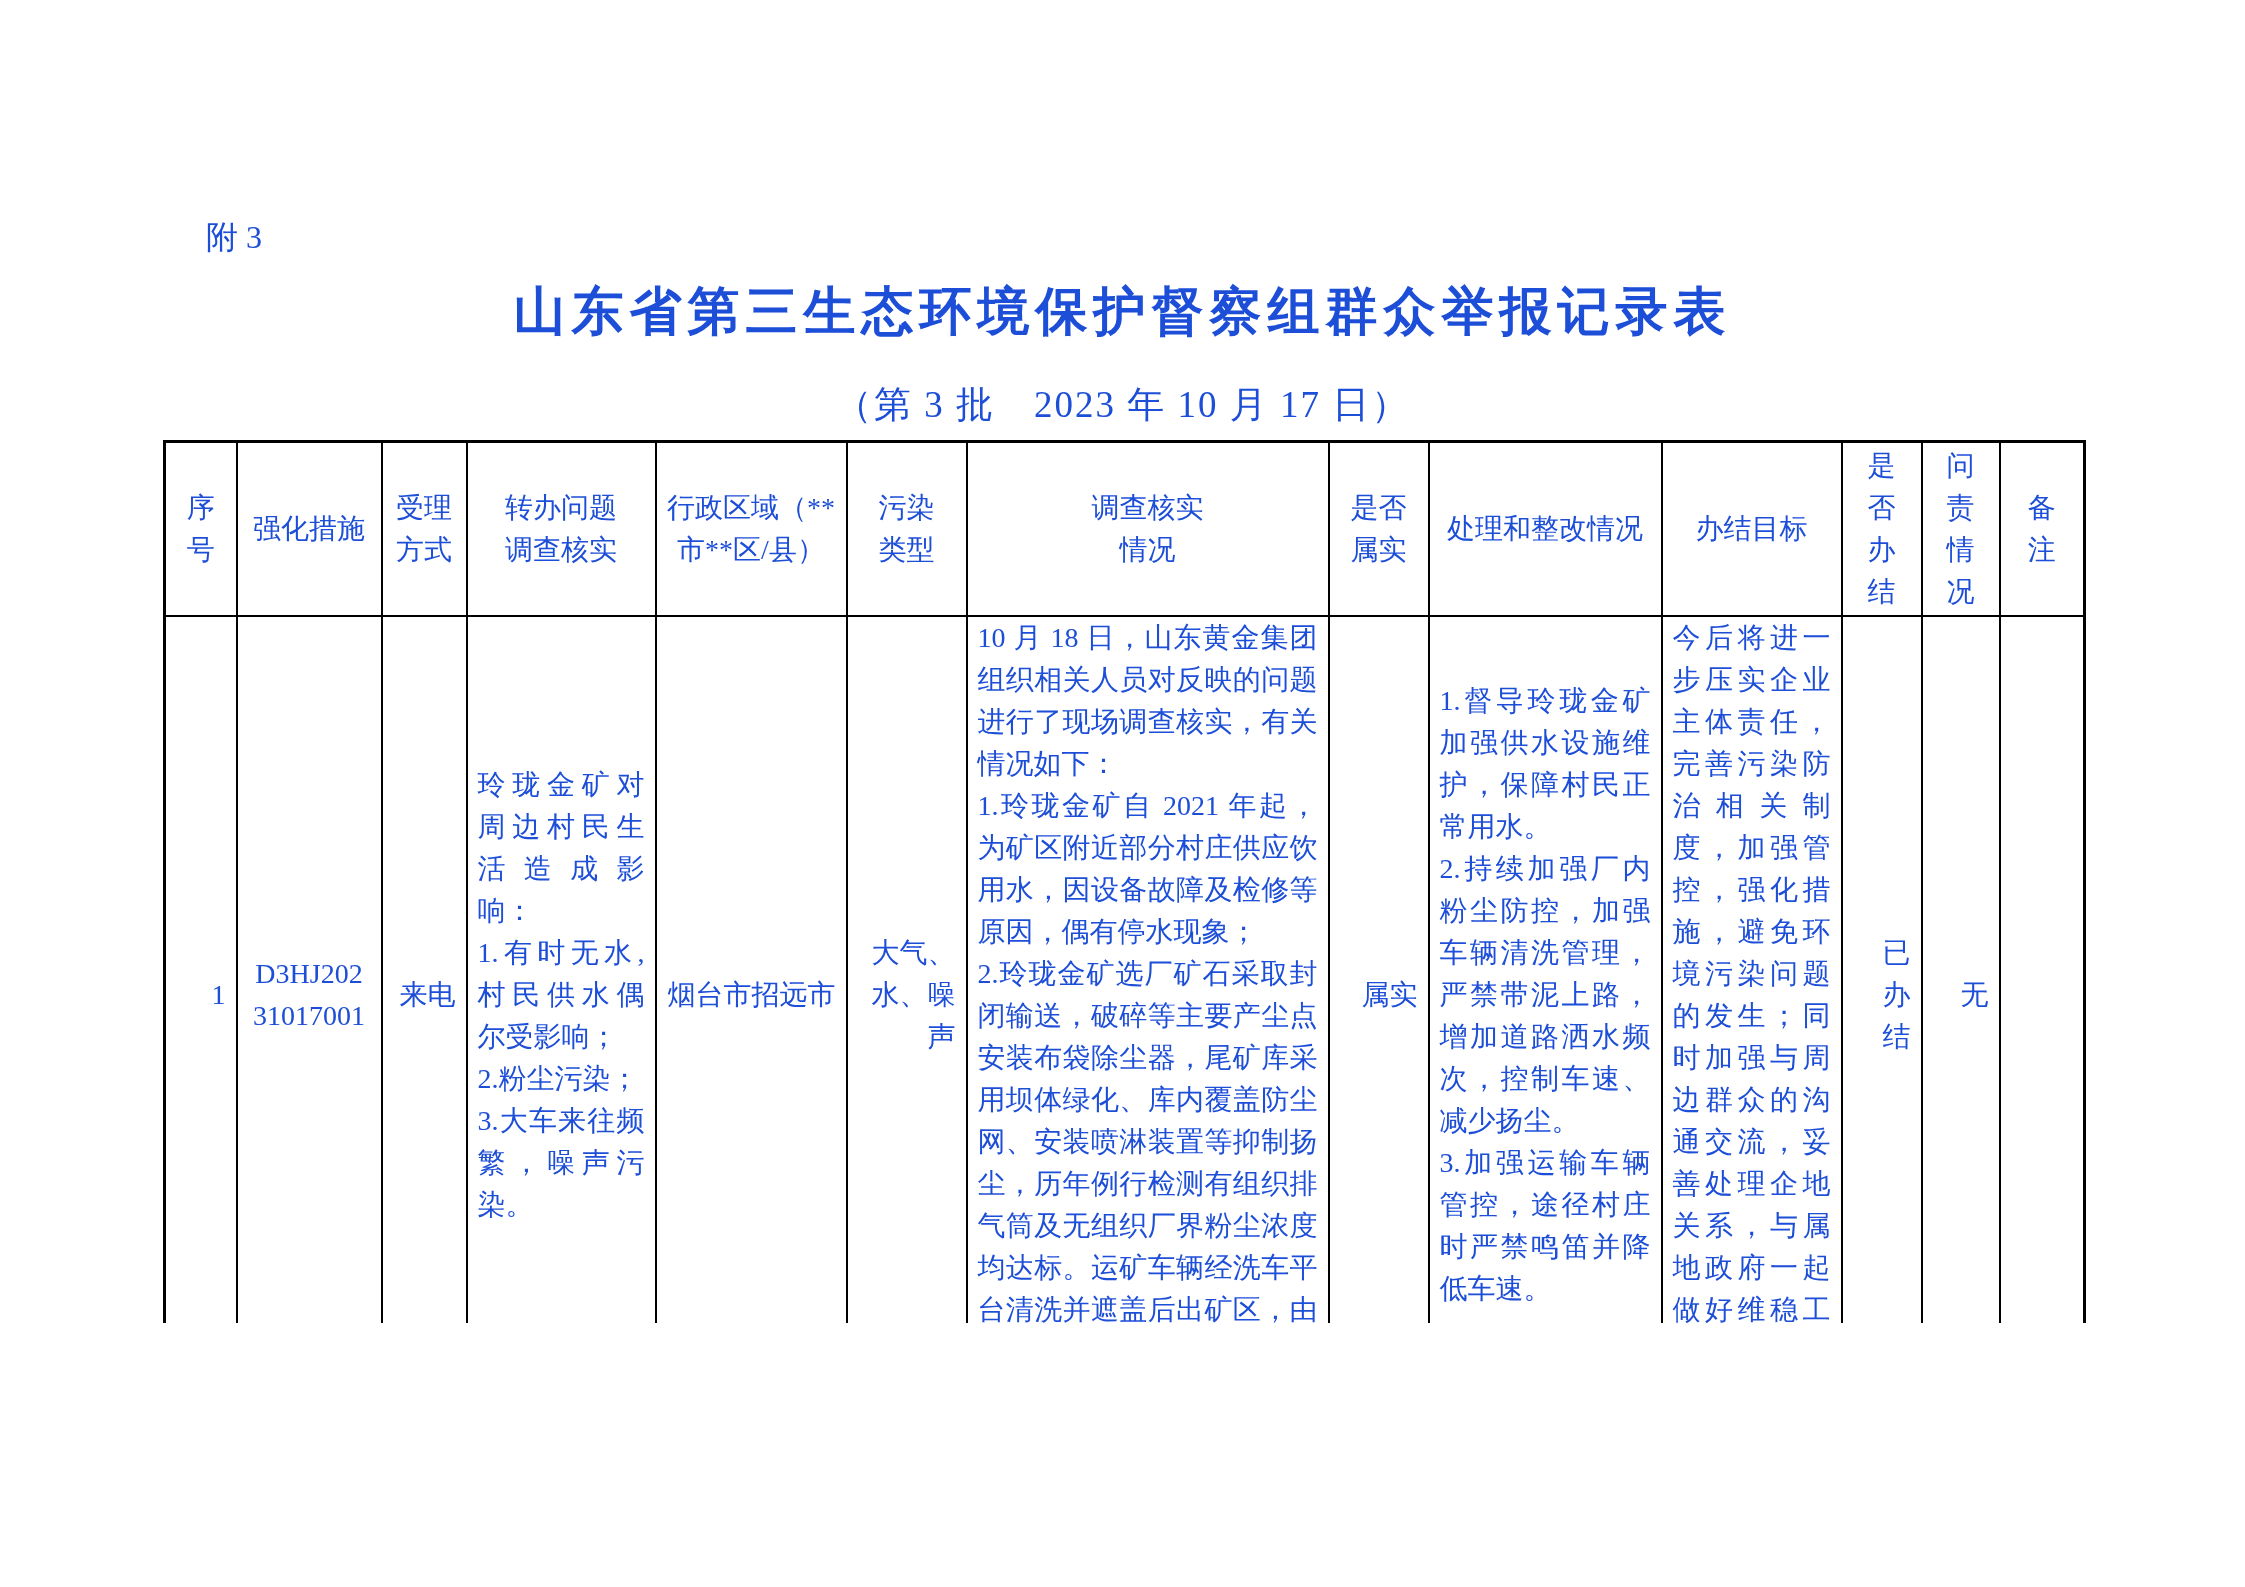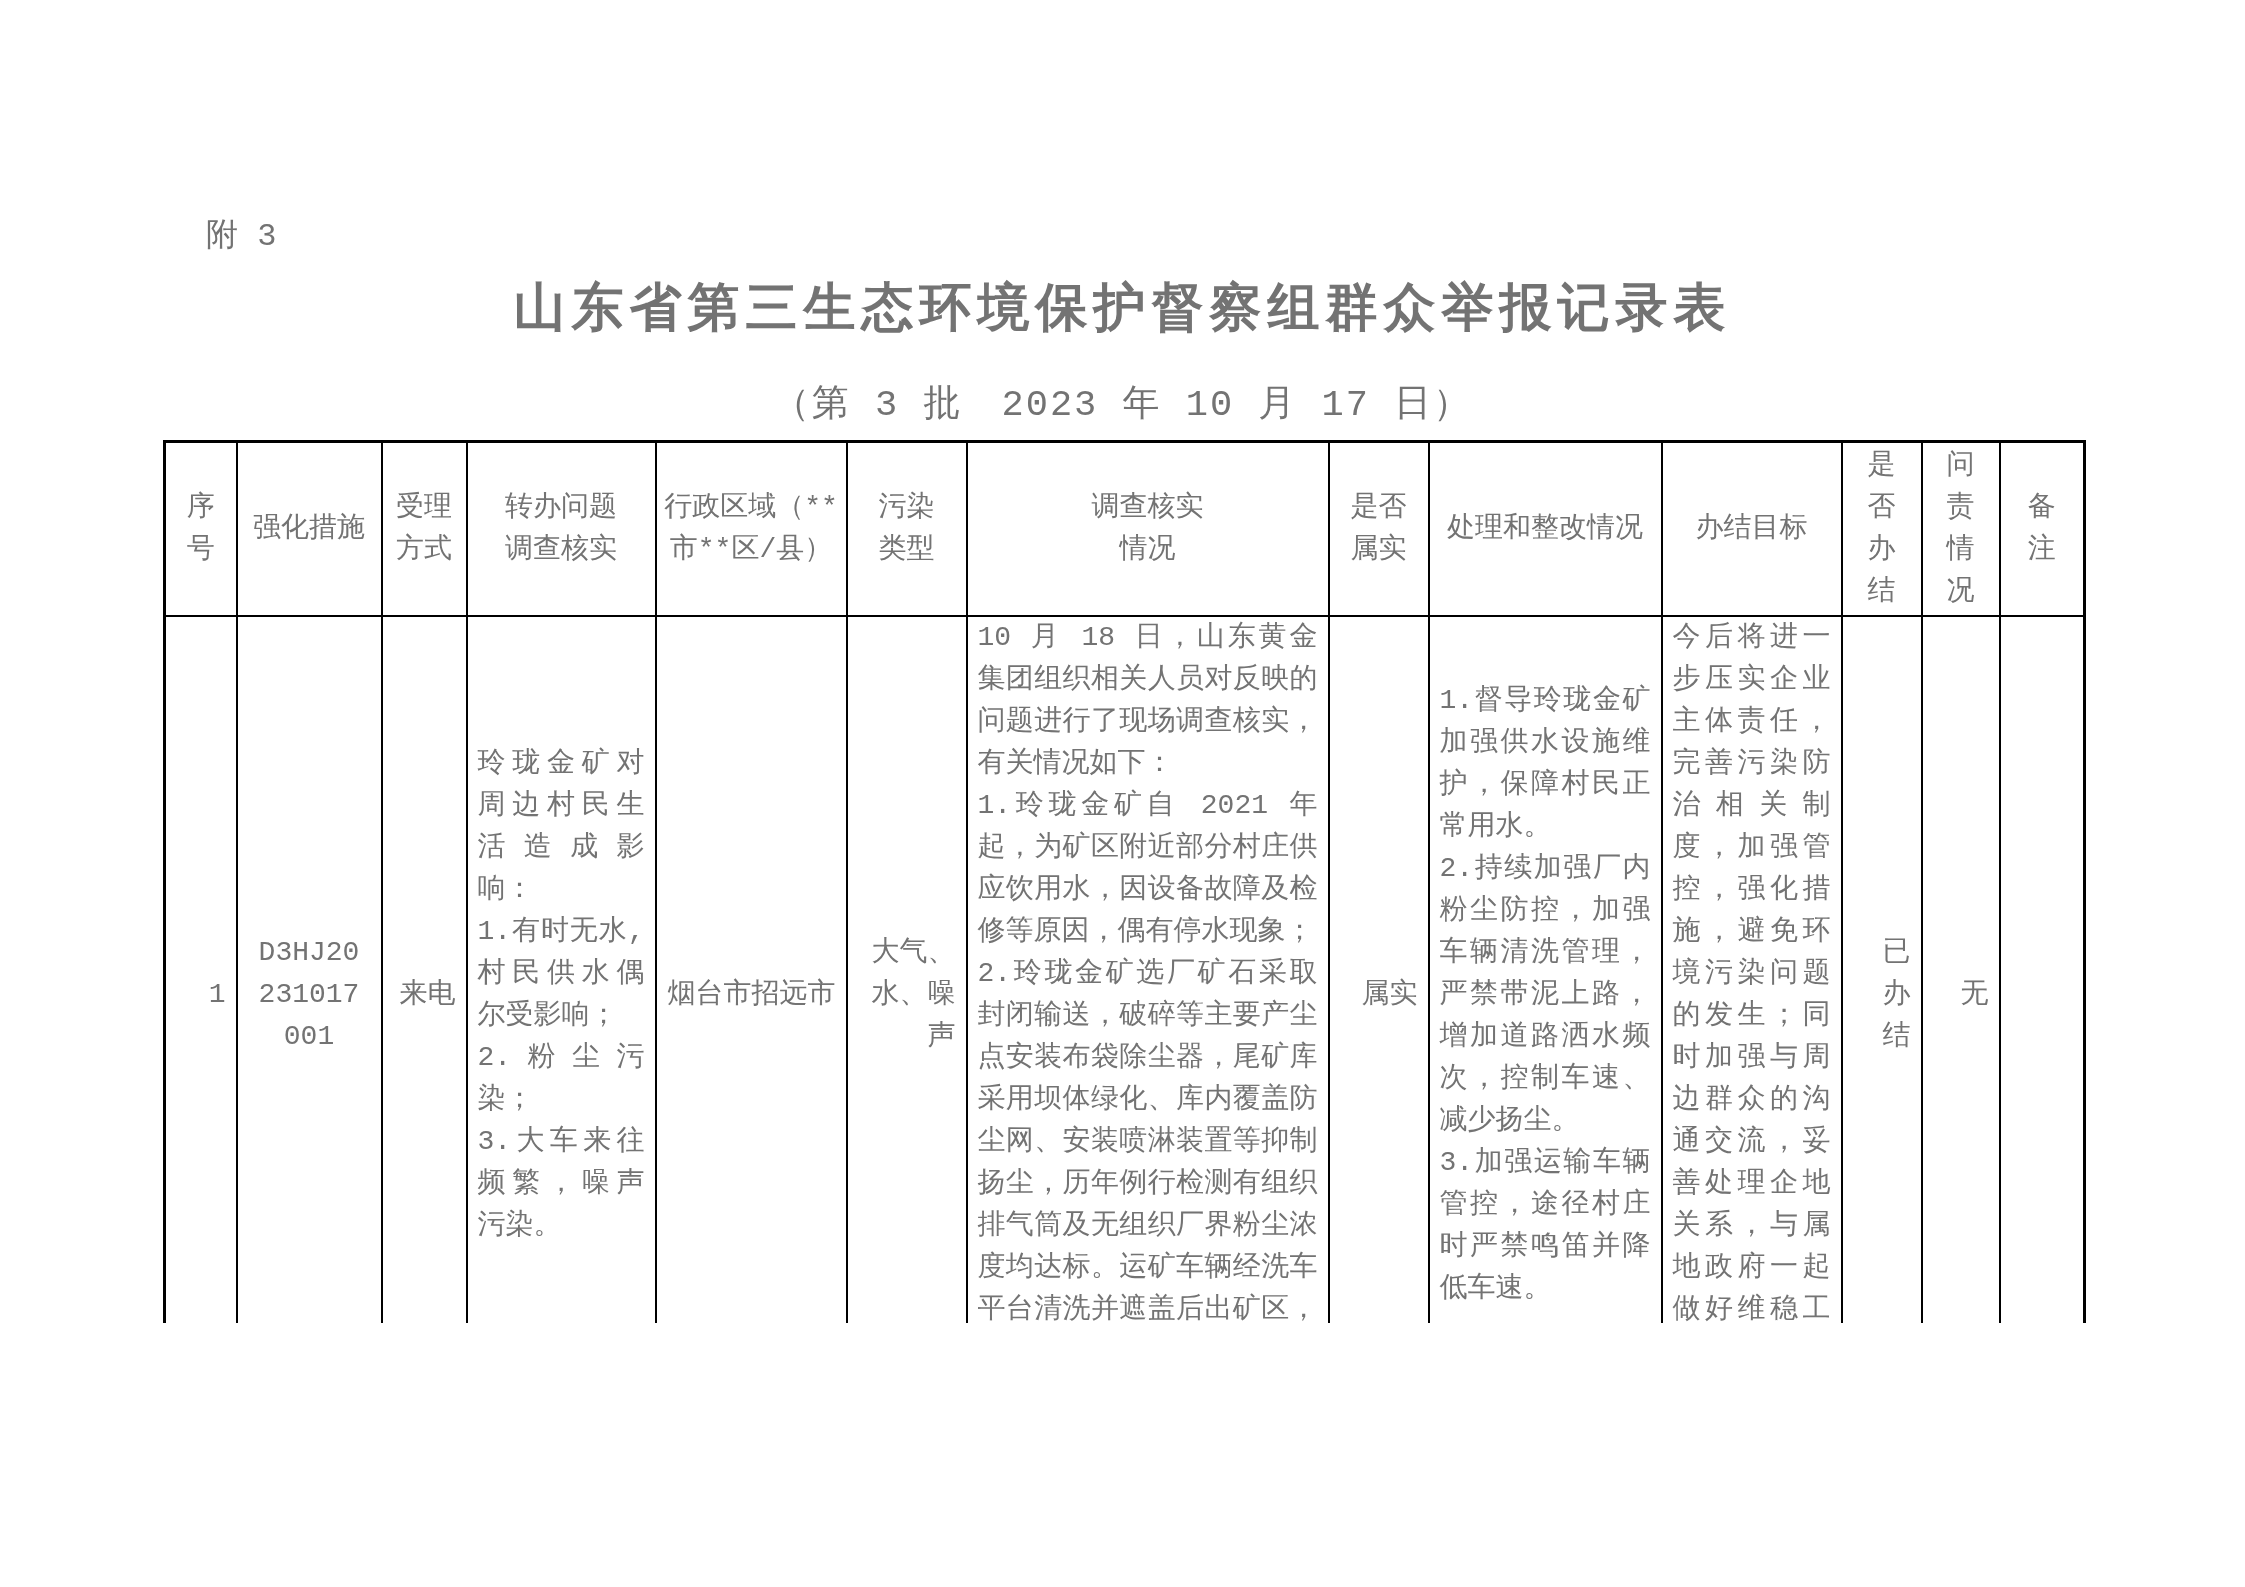--- a/index.html
+++ b/index.html
@@ -2,22 +2,22 @@
 <html><head>
 <meta charset="utf-8">
 <style>
   * { margin: 0; padding: 0; box-sizing: border-box; }
   html, body { background: #ffffff; }
   .page {
     position: relative;
     width: 2245px;
     height: 1323px;
     background: #ffffff;
-    color: #737373;
-    font-family: Liberation Mono, monospace;
+    color: #1d4ed8;
+    font-family: Liberation Serif, serif;
     overflow: hidden;
   }
   .attachment-label {
     position: absolute;
     left: 206px;
     top: 218px;
     font-size: 32px;
     line-height: 1.2;
     white-space: pre;
   }

